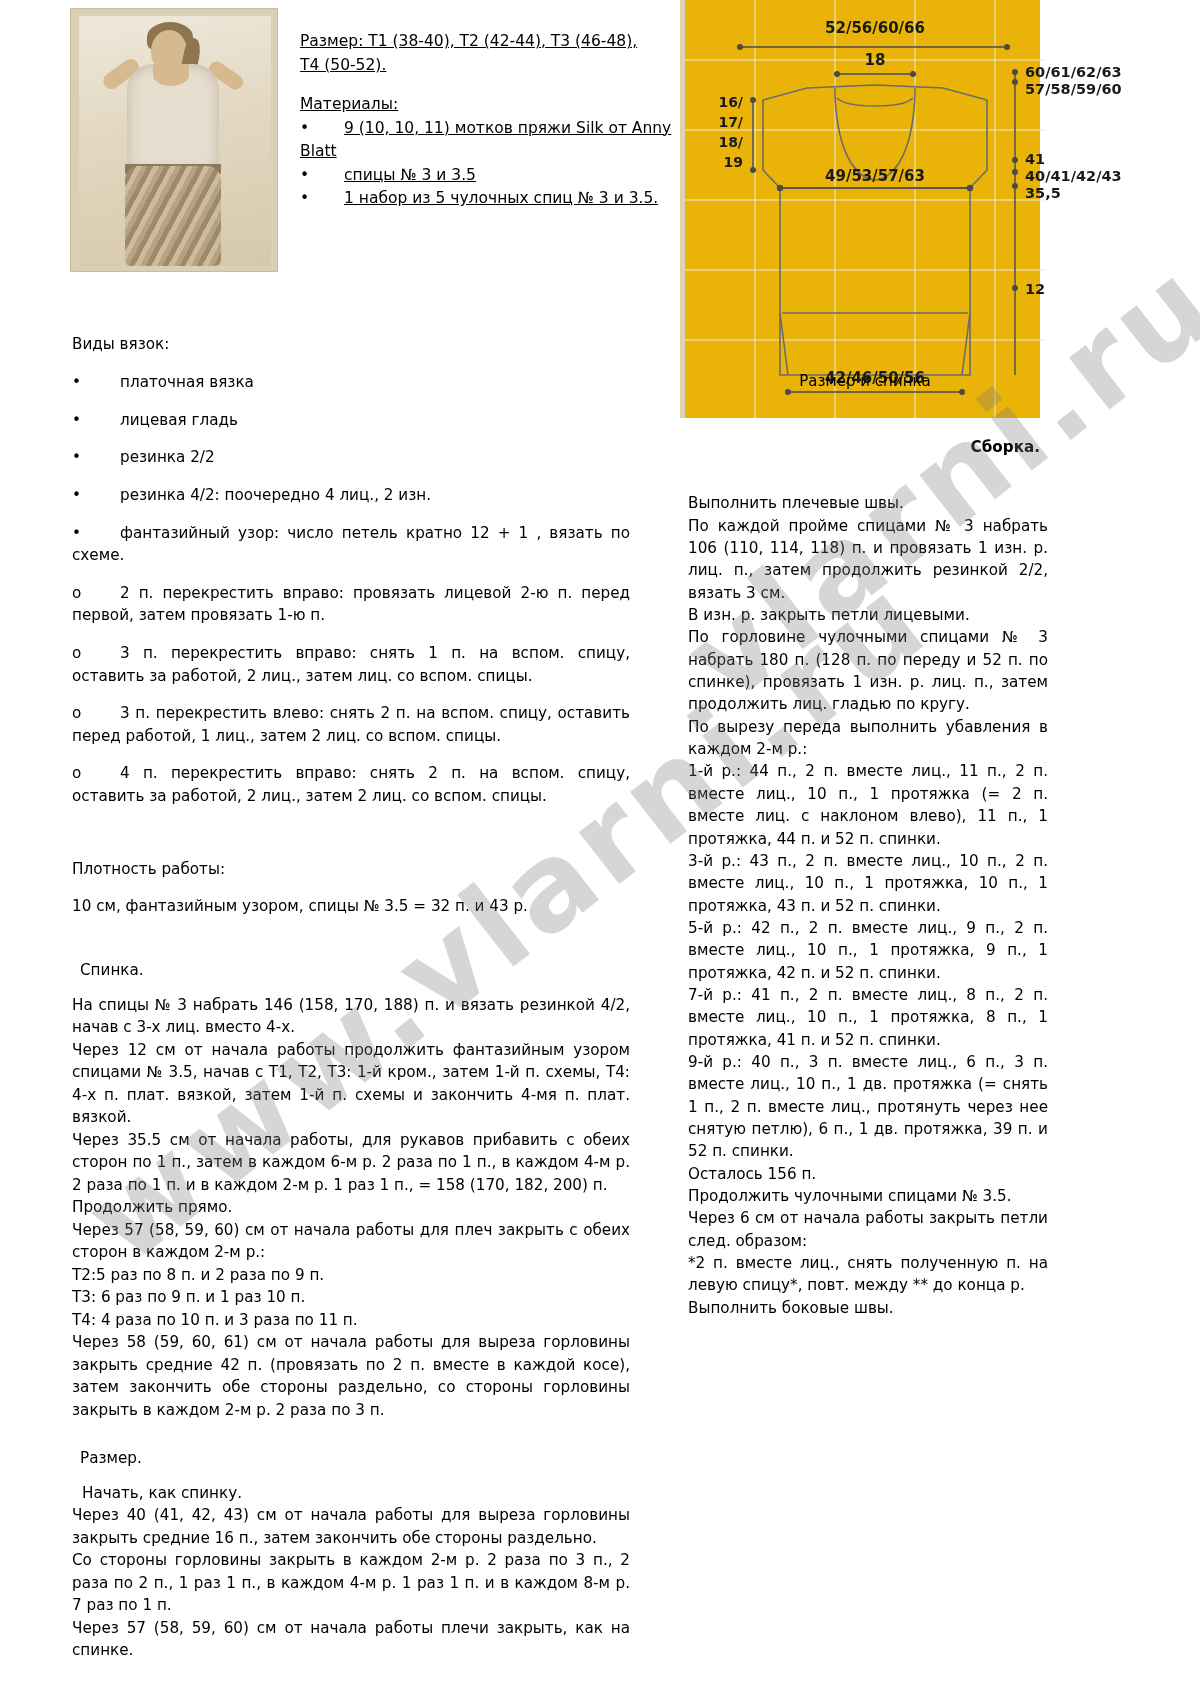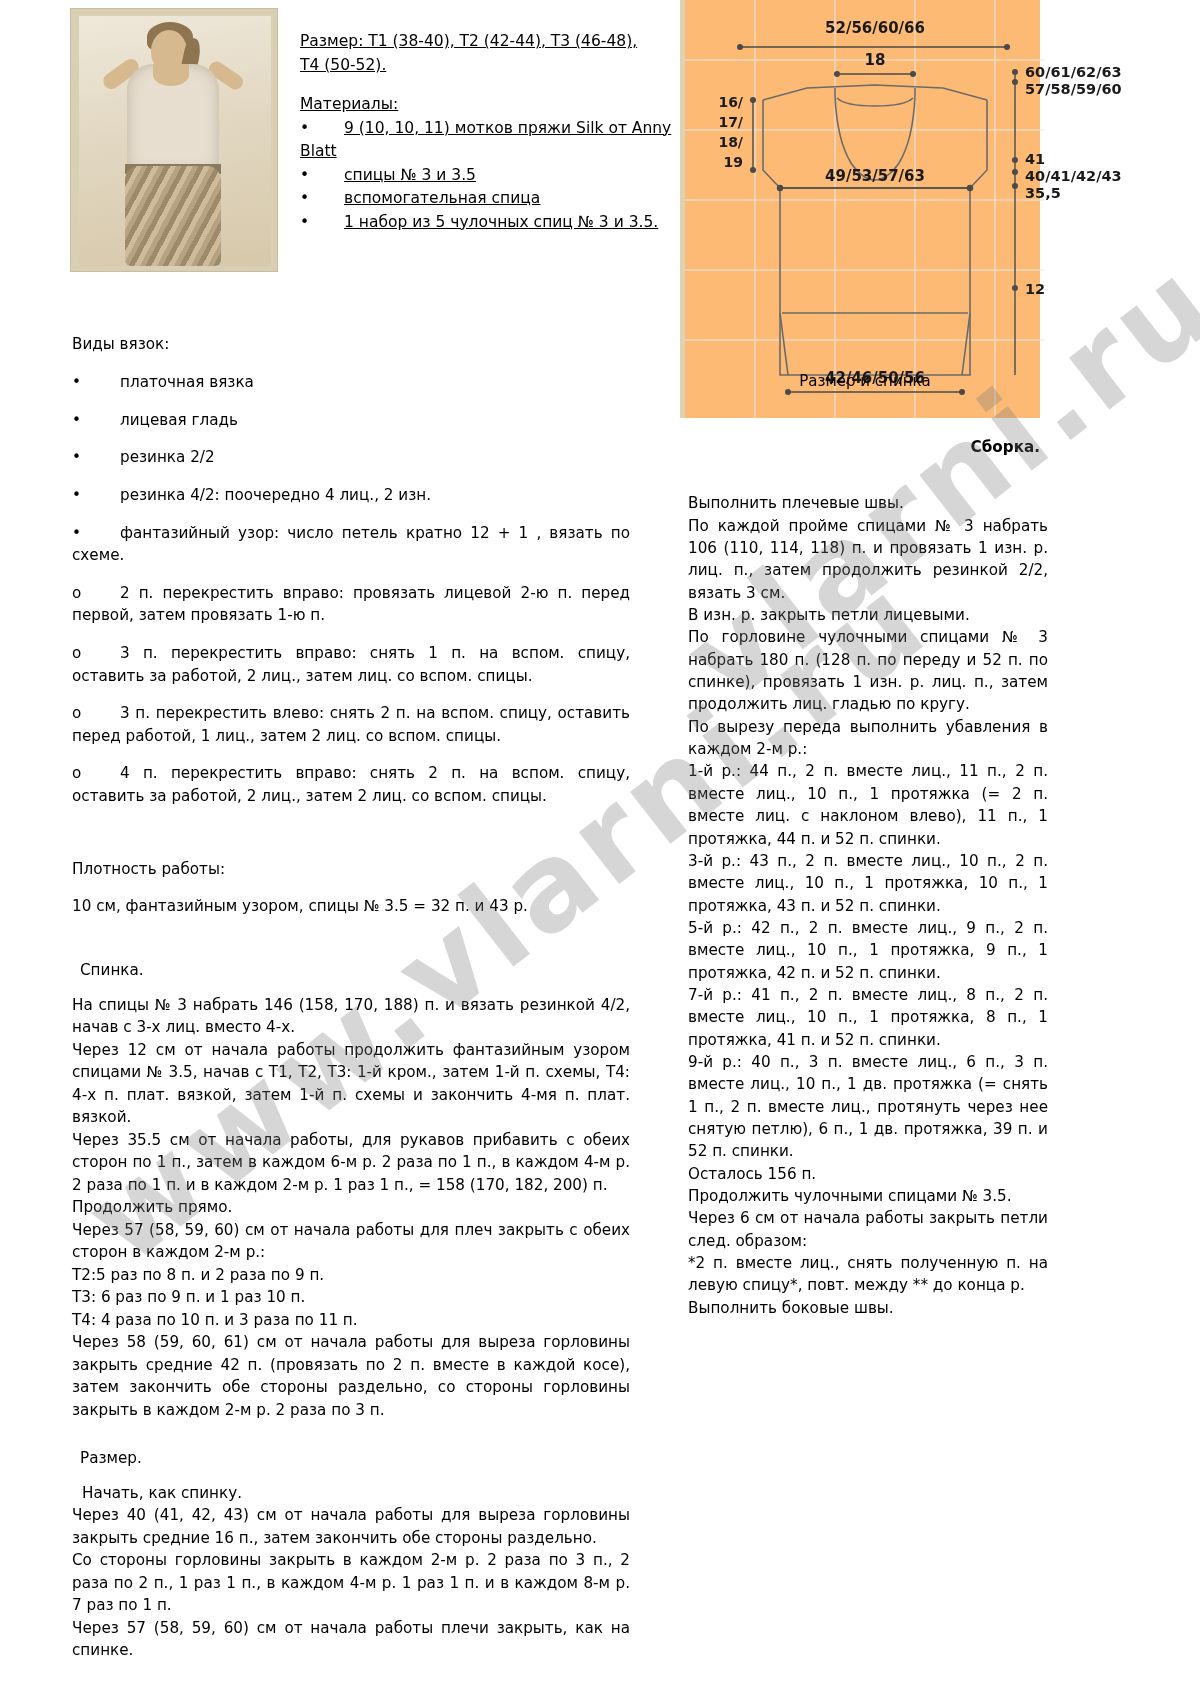--- a/index.html
+++ b/index.html
@@ -139,21 +139,21 @@
   .bullet-mark {
     display: inline-block;
     width: 44px;
   }
 
   
   #schema-panel {
     position: absolute;
     left: 680px; top: 0px;
     width: 360px; height: 418px;
-    background: #fdba74;
+    background: #eab308;
     border-left: 5px solid #ddd3b2;
     box-sizing: border-box;
     z-index: 2;
     overflow: visible;
   }
   #schema-svg {
     position: absolute;
     left: 0; top: 0;
     width: 520px;
     height: 420px;
@@ -229,23 +229,20 @@
 <div id="intro-text">
   <p>Размер: Т1 (38-40), Т2 (42-44), Т3 (46-48),</p>
   <p>Т4 (50-52).</p>
   <div class="gap"></div>
   <p>Материалы:</p>
   <p class="bullet-line">
     <span class="bullet-mark">•</span><span>9 (10, 10, 11) мотков пряжи Silk от Anny Blatt</span>
   </p>
   <p class="bullet-line">
     <span class="bullet-mark">•</span><span>спицы № 3 и 3.5</span>
-  </p>
-  <p class="bullet-line">
-    <span class="bullet-mark">•</span><span>вспомогательная спица</span>
   </p>
   <p class="bullet-line">
     <span class="bullet-mark">•</span><span>1 набор из 5 чулочных спиц № 3 и 3.5.</span>
   </p>
 </div>
 
 <div id="schema-panel">
   <svg id="schema-svg" viewBox="0 0 520 420">
 
     <g stroke="#e6e9e4" stroke-width="1">

